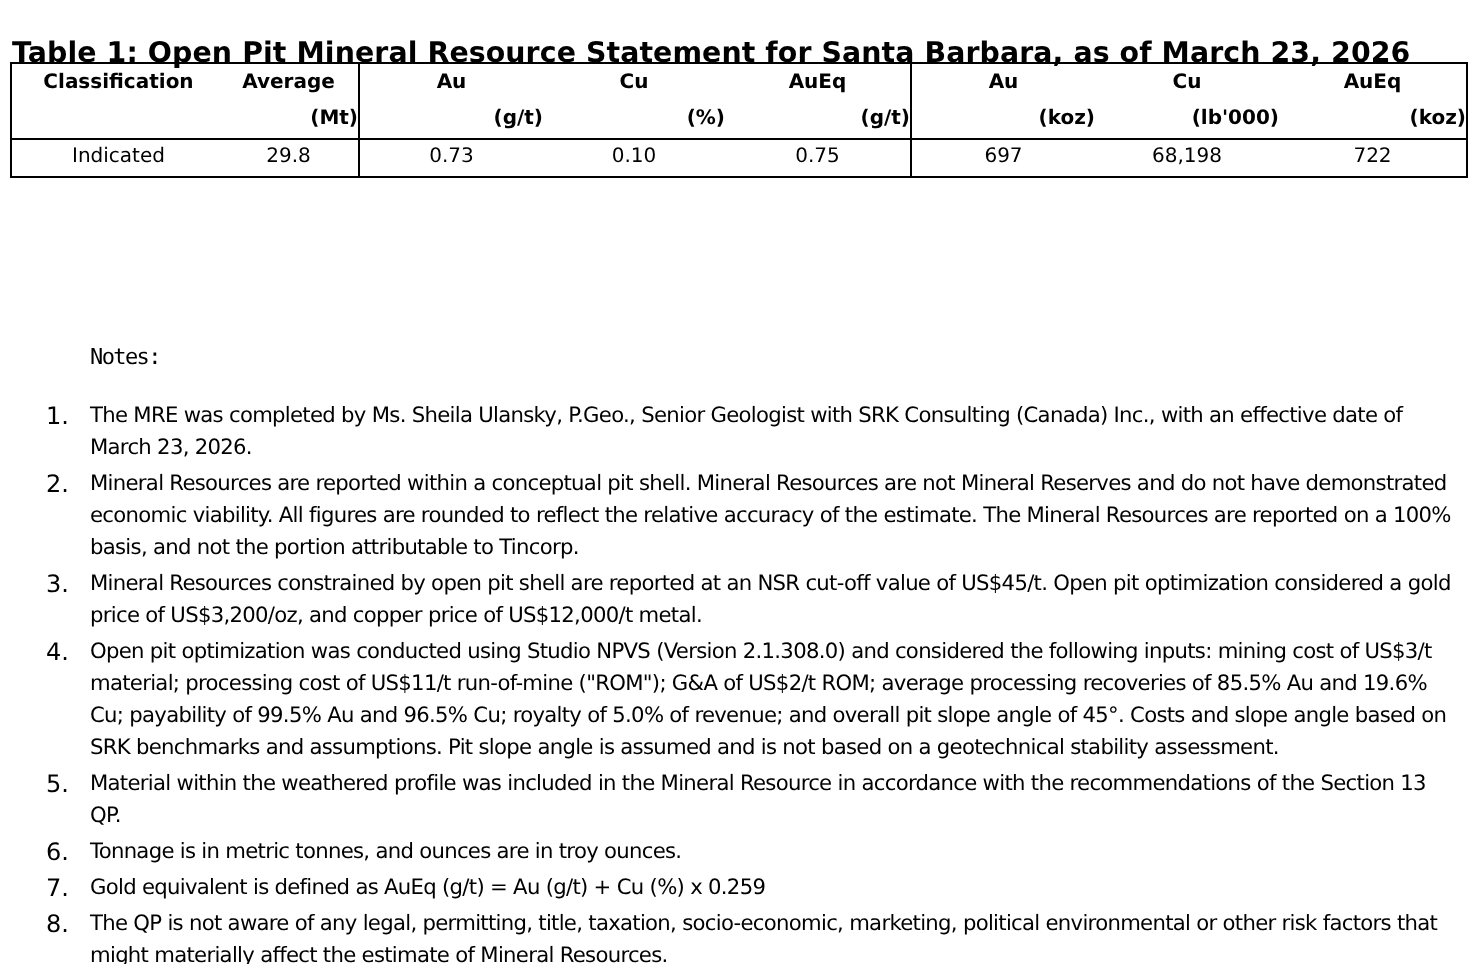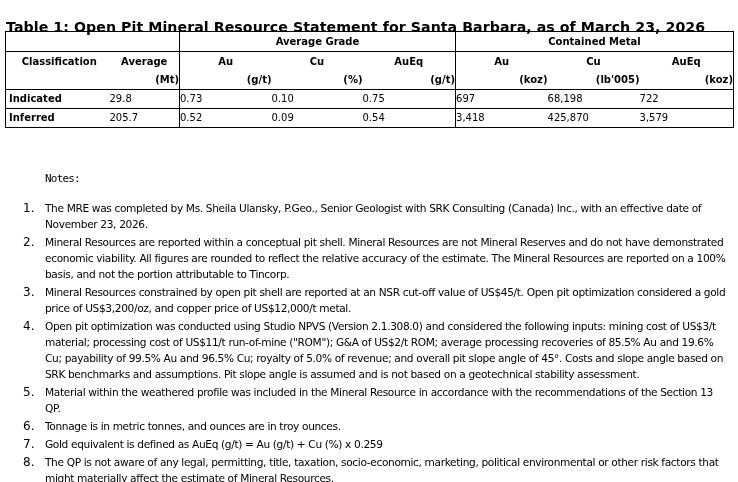--- a/index.html
+++ b/index.html
@@ -20,22 +20,22 @@
     }
     table.mre td, table.mre th {
       padding: 0; margin: 0; font-size: 10px; line-height: 12px;
     }
     table.mre { border: 1px solid #000; }
     .r1 td { height: 19px; border-bottom: 1px solid #000; font-weight: bold; text-align: center; }
     .r2 td { height: 37px; border-bottom: 1px solid #000; font-weight: bold; text-align: center; vertical-align: top; }
     .r2 td .l1 { display: block; margin-top: 4px; }
     .r2 td .l2 { display: block; margin-top: 6px; text-align: right; }
     .r2 td.cls { text-align: center; padding-left: 3px; }
-    .drow td { height: 18px; border-bottom: 1px solid #000; text-align: left; }
-    .drow td.cls { text-align: left; padding-left: 3px; font-weight: bold; margin-left: 44px; }
+    .drow td { height: 18px; border-bottom: 1px solid #000; text-align: center; }
+    .drow td.cls { text-align: center; padding-left: 3px; font-weight: normal; margin-left: 44px; }
     .vr { border-right: 1px solid #000; }
 
     .notes-label {
       position: absolute; left: 6px; top: 172px;
       font-family: "DejaVu Sans Mono", monospace; font-size: 11px; letter-spacing: -0.8px; padding-left: 39px;
     }
     ol.notes {
       position: absolute; left: 0; top: 200px; margin: 0; padding: 0;
       list-style: none; width: 738px;
       font-family: "DejaVu Sans", sans-serif; font-size: 10.6px;
@@ -57,25 +57,20 @@
     <col style="width:104px">
     <col style="width:70px">
     <col style="width:92px">
     <col style="width:91px">
     <col style="width:93px">
     <col style="width:92px">
     <col style="width:92px">
     <col style="width:94px">
   </colgroup>
   <tbody>
-      <tr class="r1">
-    <td colspan="2" class="vr"></td>
-    <td colspan="3" class="vr">Average Grade</td>
-    <td colspan="3">Contained Metal</td>
-  </tr>
   <tr class="r2">
     <td class="cls">
           <span class="l1">Classification</span>
         </td>
     <td class="vr">
           <span class="l1">Average</span>
           <span class="l2">(Mt)</span>
         </td>
     <td>
           <span class="l1">Au</span>
@@ -88,56 +83,46 @@
     <td class="vr">
           <span class="l1">AuEq</span>
           <span class="l2">(g/t)</span>
         </td>
     <td>
           <span class="l1">Au</span>
           <span class="l2">(koz)</span>
         </td>
     <td>
           <span class="l1">Cu</span>
-          <span class="l2">(lb'005)</span>
+          <span class="l2">(lb'000)</span>
         </td>
     <td>
           <span class="l1">AuEq</span>
           <span class="l2">(koz)</span>
         </td>
   </tr>
   <tr class="drow">
     <td class="cls">Indicated</td>
     <td class="vr">29.8</td>
     <td>0.73</td>
     <td>0.10</td>
     <td class="vr">0.75</td>
     <td>697</td>
     <td>68,198</td>
     <td>722</td>
   </tr>
-  <tr class="drow">
-    <td class="cls">Inferred</td>
-    <td class="vr">205.7</td>
-    <td>0.52</td>
-    <td>0.09</td>
-    <td class="vr">0.54</td>
-    <td>3,418</td>
-    <td>425,870</td>
-    <td>3,579</td>
-  </tr>
 </tbody>
   </table>
 
 <div class="notes-label">Notes:</div>
 
 <ol class="notes">
   <li>
       <span class="num">1.</span>
-      <span class="txt">The MRE was completed by Ms. Sheila Ulansky, P.Geo., Senior Geologist with SRK Consulting (Canada) Inc., with an effective date of November 23, 2026.</span>
+      <span class="txt">The MRE was completed by Ms. Sheila Ulansky, P.Geo., Senior Geologist with SRK Consulting (Canada) Inc., with an effective date of March 23, 2026.</span>
     </li>
   <li>
       <span class="num">2.</span>
       <span class="txt">Mineral Resources are reported within a conceptual pit shell. Mineral Resources are not Mineral Reserves and do not have demonstrated economic viability. All figures are rounded to reflect the relative accuracy of the estimate. The Mineral Resources are reported on a 100% basis, and not the portion attributable to Tincorp.</span>
     </li>
   <li>
       <span class="num">3.</span>
       <span class="txt">Mineral Resources constrained by open pit shell are reported at an NSR cut-off value of US$45/t. Open pit optimization considered a gold price of US$3,200/oz, and copper price of US$12,000/t metal.</span>
     </li>
   <li>

